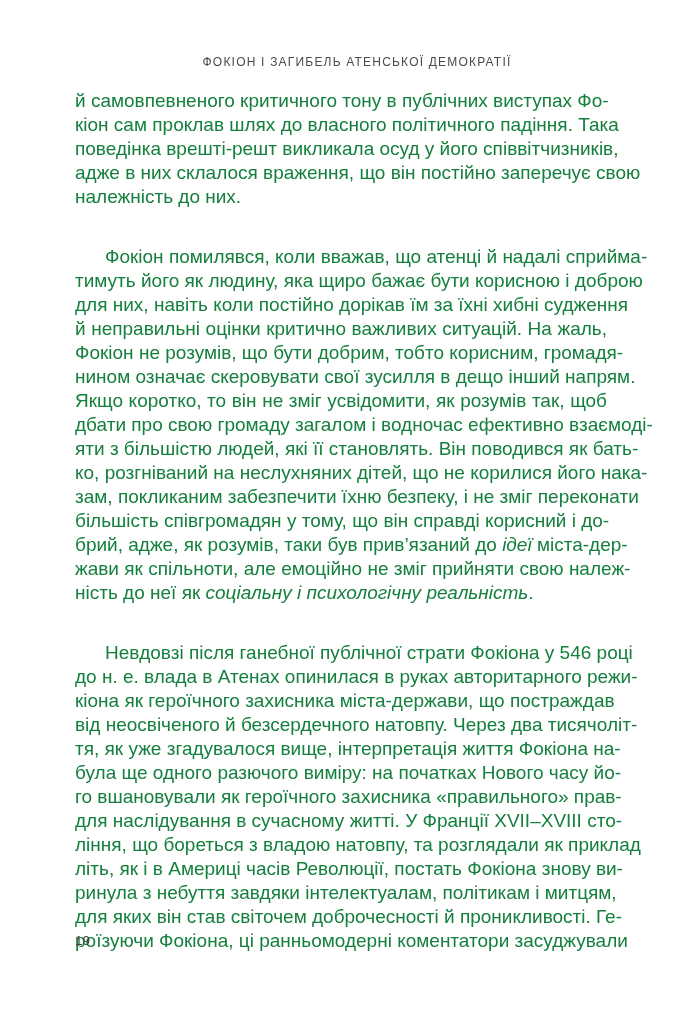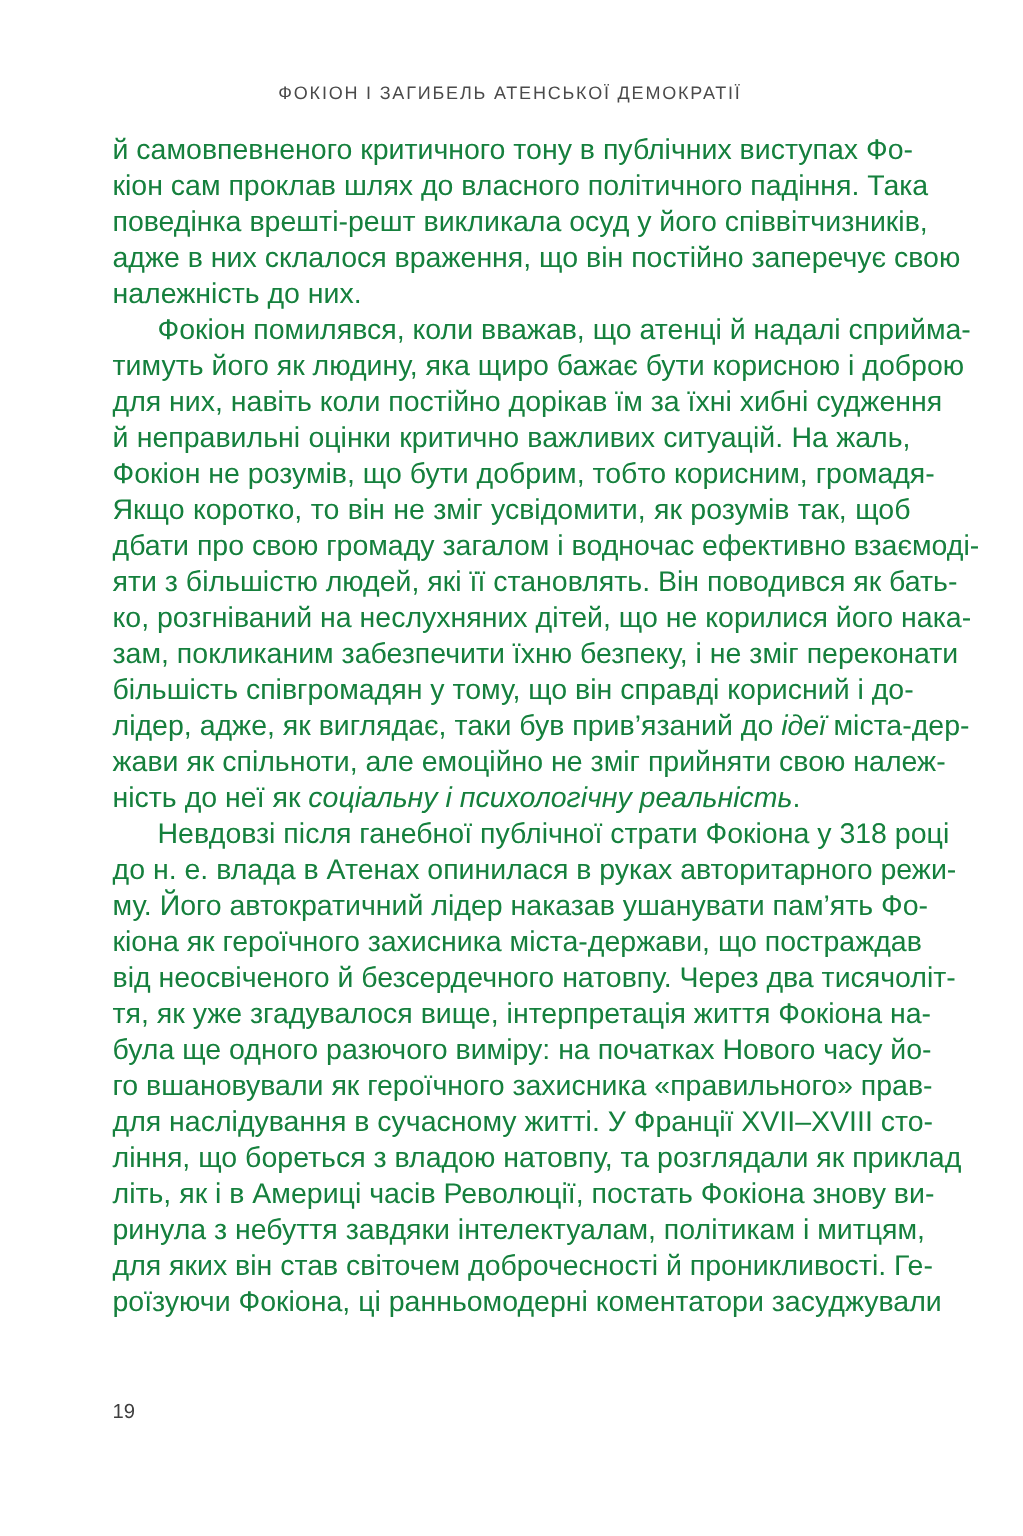--- a/index.html
+++ b/index.html
@@ -7,21 +7,21 @@
     position: relative;
     width: 682px;
     height: 1024px;
     background: #ffffff;
     overflow: hidden;
     font-family: "Liberation Serif", serif;
   }
   .running-header {
     position: absolute;
     top: 55px;
-    left: 74px;
+    left: 91px;
     width: 532px;
     text-align: center;
     font-family: "Liberation Sans", sans-serif;
     font-size: 12px;
     font-weight: 400;
     letter-spacing: 1.2px;
     color: #4a4a4a;
     white-space: nowrap;
   }
   .body-text {
@@ -34,21 +34,21 @@
     line-height: 24px;
     color: #15803d;
   }
   .line {
     text-align: justify;
     text-align-last: justify;
     white-space: nowrap;
     height: 24px;
   }
   .line.flush { text-align-last: left; }
-  .line.indent { text-indent: 30px; }
+  .line.indent { text-indent: 30px; margin-top: 36px; }
   .line i { font-style: italic; }
   .page-number {
     position: absolute;
     top: 933px;
     left: 75px;
     width: 532px;
     font-family: "Liberation Sans", sans-serif;
     font-size: 13.5px;
     color: #3f3f3f;
   }
@@ -63,32 +63,32 @@
       <div class="line"><span>й самовпевненого критичного тону в публічних виступах Фо-</span></div>
       <div class="line"><span>кіон сам проклав шлях до власного політичного падіння. Така</span></div>
       <div class="line"><span>поведінка врешті-решт викликала осуд у його співвітчизників,</span></div>
       <div class="line"><span>адже в них склалося враження, що він постійно заперечує свою</span></div>
       <div class="line flush"><span>належність до них.</span></div>
       <div class="line indent"><span>Фокіон помилявся, коли вважав, що атенці й надалі сприйма-</span></div>
       <div class="line"><span>тимуть його як людину, яка щиро бажає бути корисною і доброю</span></div>
       <div class="line"><span>для них, навіть коли постійно дорікав їм за їхні хибні судження</span></div>
       <div class="line"><span>й неправильні оцінки критично важливих ситуацій. На жаль,</span></div>
       <div class="line"><span>Фокіон не розумів, що бути добрим, тобто корисним, громадя-</span></div>
+      <div class="line"><span>нином означає скеровувати свої зусилля в дещо інший напрям.</span></div>
       <div class="line"><span>Якщо коротко, то він не зміг усвідомити, як розумів так, щоб</span></div>
       <div class="line"><span>дбати про свою громаду загалом і водночас ефективно взаємоді-</span></div>
       <div class="line"><span>яти з більшістю людей, які її становлять. Він поводився як бать-</span></div>
       <div class="line"><span>ко, розгніваний на неслухняних дітей, що не корилися його нака-</span></div>
       <div class="line"><span>зам, покликаним забезпечити їхню безпеку, і не зміг переконати</span></div>
       <div class="line"><span>більшість співгромадян у тому, що він справді корисний і до-</span></div>
-      <div class="line"><span>лідер, адже, як виглядає, таки був прив’язаний до </span><i>ідеї</i><span> міста-дер-</span></div>
+      <div class="line"><span>брий, адже, як розумів, таки був прив’язаний до </span><i>ідеї</i><span> міста-дер-</span></div>
       <div class="line"><span>жави як спільноти, але емоційно не зміг прийняти свою належ-</span></div>
       <div class="line flush"><span>ність до неї як </span><i>соціальну і психологічну реальність</i><span>.</span></div>
-      <div class="line indent"><span>Невдовзі після ганебної публічної страти Фокіона у 318 році</span></div>
+      <div class="line indent"><span>Невдовзі після ганебної публічної страти Фокіона у 546 році</span></div>
       <div class="line"><span>до н. е. влада в Атенах опинилася в руках авторитарного режи-</span></div>
-      <div class="line"><span>му. Його автократичний лідер наказав ушанувати пам’ять Фо-</span></div>
       <div class="line"><span>кіона як героїчного захисника міста-держави, що постраждав</span></div>
       <div class="line"><span>від неосвіченого й безсердечного натовпу. Через два тисячоліт-</span></div>
       <div class="line"><span>тя, як уже згадувалося вище, інтерпретація життя Фокіона на-</span></div>
       <div class="line"><span>була ще одного разючого виміру: на початках Нового часу йо-</span></div>
       <div class="line"><span>го вшановували як героїчного захисника «правильного» прав-</span></div>
       <div class="line"><span>для наслідування в сучасному житті. У Франції XVII–XVIII сто-</span></div>
       <div class="line"><span>ління, що бореться з владою натовпу, та розглядали як приклад</span></div>
       <div class="line"><span>літь, як і в Америці часів Революції, постать Фокіона знову ви-</span></div>
       <div class="line"><span>ринула з небуття завдяки інтелектуалам, політикам і митцям,</span></div>
       <div class="line"><span>для яких він став світочем доброчесності й проникливості. Ге-</span></div>

